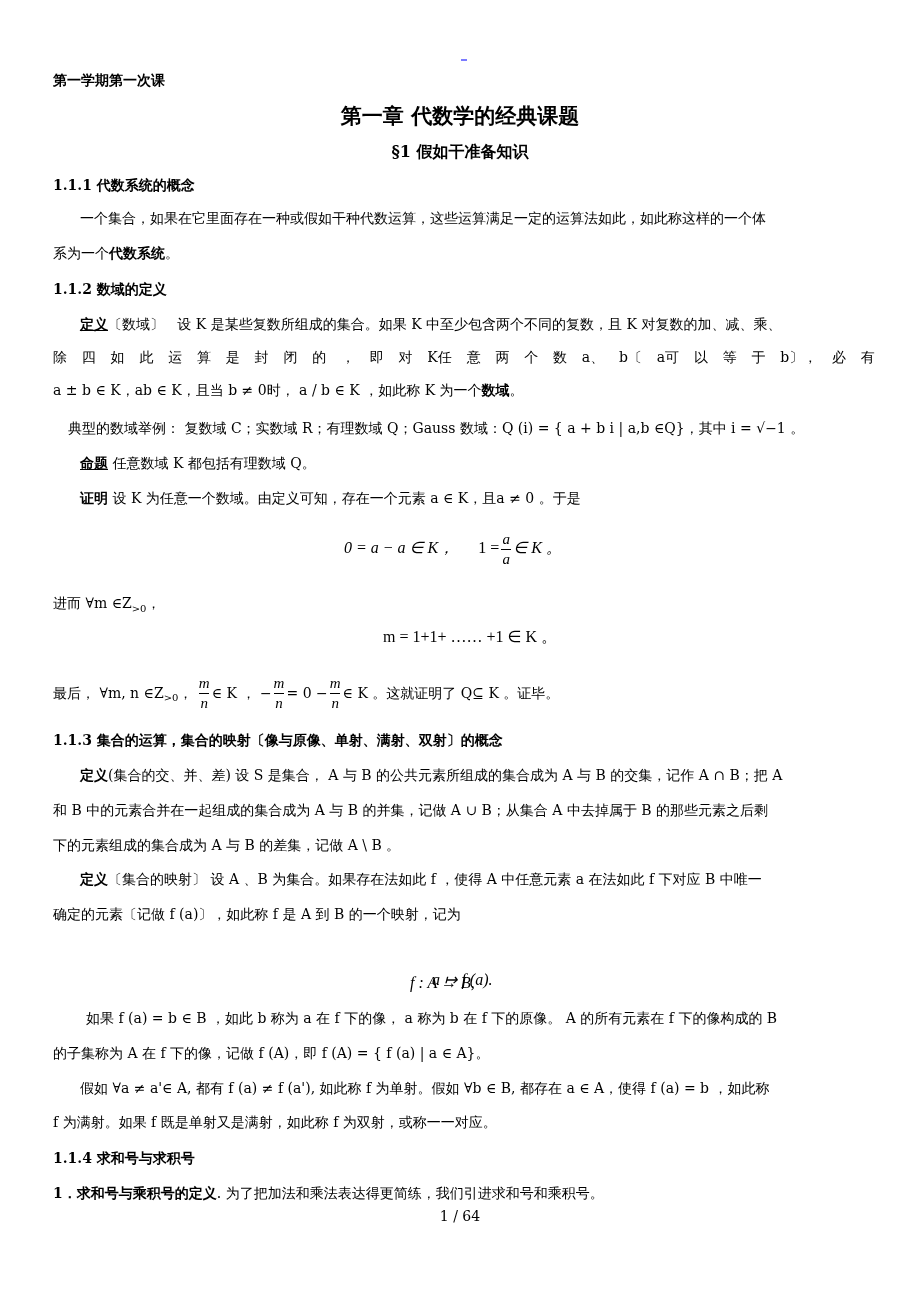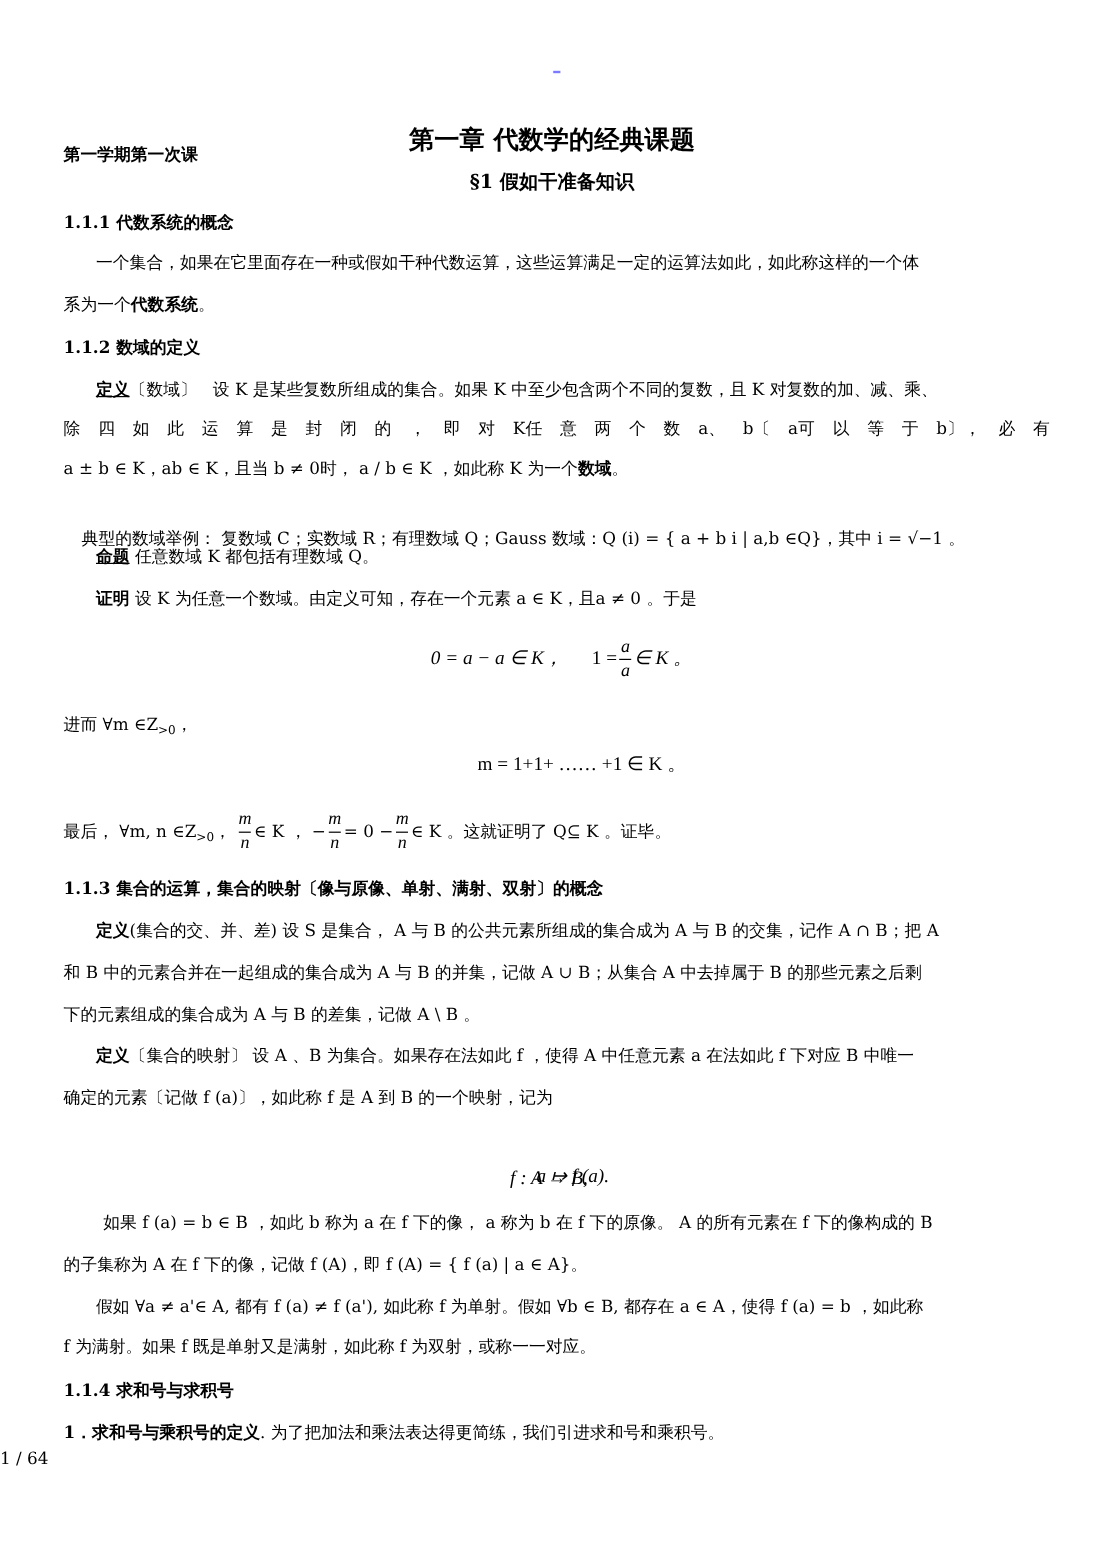--- a/index.html
+++ b/index.html
@@ -6,32 +6,32 @@
   body {
     width: 920px; height: 1302px; position: relative; overflow: hidden;
     font-family: "DejaVu Serif", "Liberation Serif", serif;
     color: #000; font-size: 14px;
   }
   .abs { position: absolute; white-space: nowrap; }
   .mark { position: absolute; left: 461px; top: 59px; width: 6px; height: 2px; background: #7b7bff; }
   .b { font-weight: bold; }
   .u { text-decoration: underline; }
   .i { font-style: italic; font-family: "Liberation Serif", serif; }
-  .m { font-family: "Liberation Serif", serif; font-size: 16px; margin-left: 15px; }
-  .lesson { left: 53px; top: 72px; font-size: 14px; font-weight: bold; margin-top: 48px; }
+  .m { font-family: "Liberation Serif", serif; font-size: 16px; }
+  .lesson { left: 53px; top: 72px; font-size: 14px; font-weight: bold; }
   .chapter { left: 0; width: 920px; text-align: center; top: 102px; font-size: 21px; font-weight: bold; }
   .section { left: 0; width: 920px; text-align: center; top: 142px; font-size: 16px; font-weight: bold; }
   .h3 { left: 53px; font-size: 14px; font-weight: bold; }
   .p { font-size: 14px; }
   .frac { display: inline-block; vertical-align: middle; text-align: center; line-height: 1; margin: 0 2px; }
   .frac span { display: block; font-style: italic; font-family: "Liberation Serif", serif; font-size: 15px; }
   .frac .bar { border-top: 1px solid #000; height: 0; margin: 2px 0; width: 10px; }
   .justify { display: flex; justify-content: space-between; width: 822px; }
   sub { font-size: 10px; }
-  .footer { left: 0; width: 920px; top: 1208px; font-size: 14px; }
+  .footer { left: 0; width: 920px; text-align: center; top: 1208px; font-size: 14px; }
 </style>
 </head>
 <body>
 
 <div class="mark"></div>
 
 <div class="abs lesson">第一学期第一次课</div>
 <div class="abs chapter">第一章  代数学的经典课题</div>
 <div class="abs section">§1    假如干准备知识</div>
 
@@ -70,21 +70,21 @@
     <span>以</span>
     <span>等</span>
     <span>于</span>
     <span>b〕，</span>
     <span>必</span>
     <span>有</span>
   </div>
 <div class="abs p" style="left:53px; top:382px">
   <span>a ± b ∈ K，ab ∈ K，且当 b ≠ 0时， a / b ∈ K ，如此称 K 为一个</span><span class="b">数域</span><span>。</span>
 </div>
-<div class="abs p" style="left:68px; top:440px">典型的数域举例：   复数域 C；实数域 R；有理数域 Q；Gauss 数域：Q (i) = { a + b i | a,b ∈Q}，其中 i = √−1 。</div>
+<div class="abs p" style="left:68px; top:420px">典型的数域举例：   复数域 C；实数域 R；有理数域 Q；Gauss 数域：Q (i) = { a + b i | a,b ∈Q}，其中 i = √−1 。</div>
 <div class="abs p" style="left:80px; top:455px">
   <span class="b u">命题</span><span>  任意数域 K 都包括有理数域 Q。</span>
 </div>
 <div class="abs p" style="left:80px; top:490px">
   <span class="b">证明</span><span> 设 K 为任意一个数域。由定义可知，存在一个元素 a ∈ K，且a ≠ 0 。于是</span>
 </div>
 <div class="abs m" style="left:344px; top:532px">
   <span class="i">0 = a − a ∈ K，</span>&nbsp;&nbsp;&nbsp;&nbsp;&nbsp;&nbsp;<span>1 =</span><span class="frac"><span>a</span><span class="bar"></span><span>a</span></span><span class="i">∈ K 。</span>
 </div>
 <div class="abs p" style="left:53px; top:595px">

